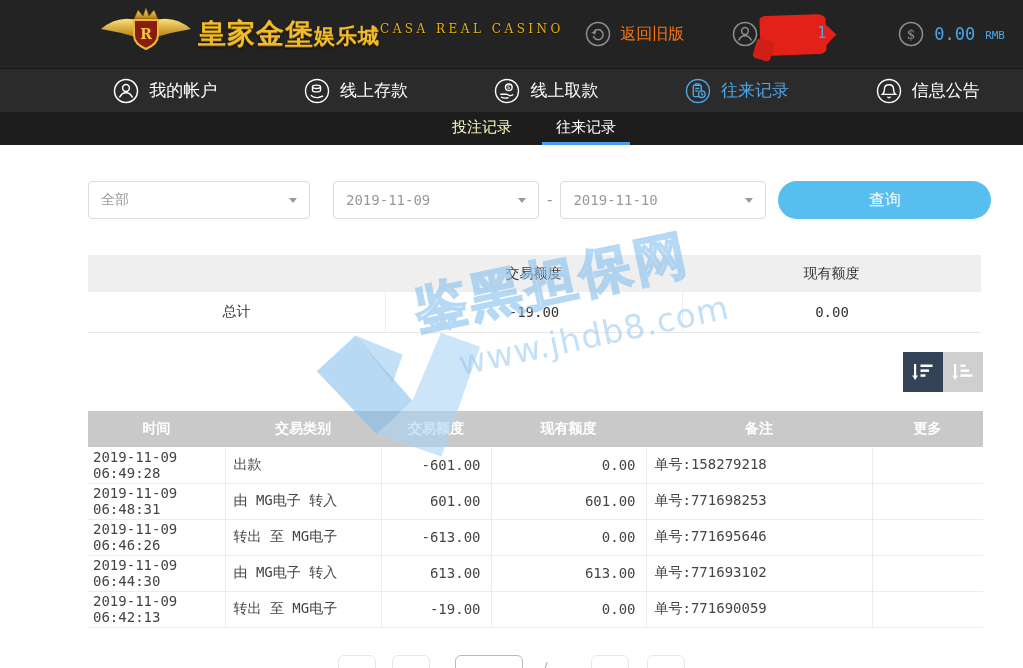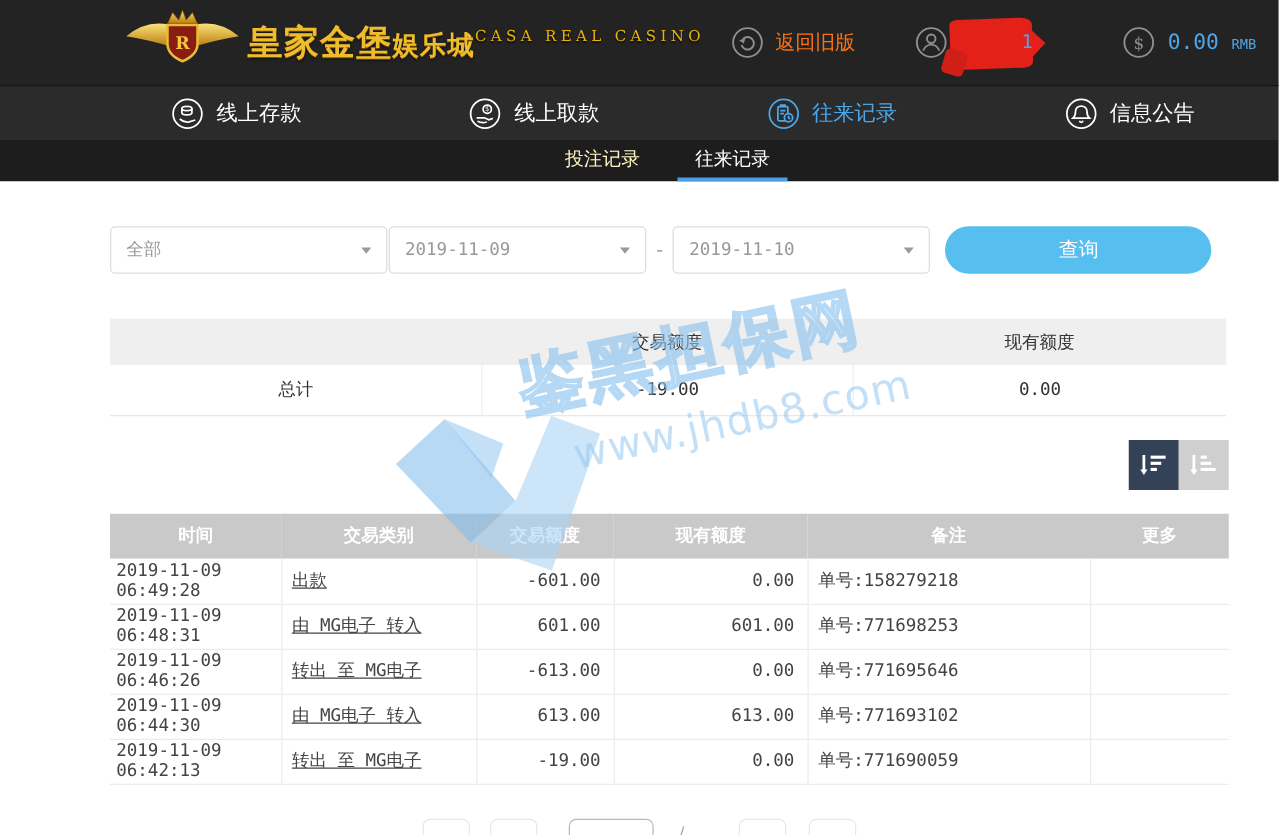--- a/index.html
+++ b/index.html
@@ -75,21 +75,21 @@
   
   .records { position:absolute; left:88px; top:411px; width:895px; border-collapse:collapse; table-layout:fixed;
     font-size:14px; color:#444; font-family:"DejaVu Sans Mono","Liberation Mono",monospace; }
   .records thead th { background:#c9c9c9; color:#fff; font-weight:bold; height:36px; font-size:14px;
     font-family:"DejaVu Sans","Liberation Sans",sans-serif; }
   .records tbody td { height:36px; border-bottom:1px solid #ececec; background:#fff; }
   .records tbody td + td { border-left:1px solid #ececec; }
   .c-time { width:137px; } .c-type { width:156px; } .c-amt { width:110px; }
   .c-bal { width:155px; } .c-note { width:226px; } .c-more { width:111px; }
   td.t-time { padding-left:5px; }
-  td.t-type { padding-left:8px;text-decoration:underline; }
+  td.t-type { padding-left:8px; }
   td.t-amt, td.t-bal { text-align:right; padding-right:10px; }
   td.t-note { padding-left:8px; }
 
   
   .pager { position:absolute; top:655px; left:0; width:1023px; height:40px; display:flex; justify-content:center; }
   .pg-btn { width:38px; height:30px; border:1px solid #e7e7e7; border-radius:6px; background:#fff; cursor:pointer; }
   .pg-input { width:68px; height:30px; border:1px solid #b9b9b9; border-radius:6px; background:#fff; }
   .pg-b1 { margin-right:16px; } .pg-b2 { margin-right:25px; }
   .pg-sep { color:#aaa; font-size:13px; margin:4px 0 0 20px; }
   .pg-b3 { margin-left:43px; } .pg-b4 { margin-left:18px; }
@@ -154,20 +154,28 @@
         <text x="13" y="18" text-anchor="middle" font-size="13.5" fill="#8f8f8f" stroke="none" font-family="DejaVu Serif, serif">$</text>
       </svg>
       <span class="amount">0.00</span>
       <span class="currency">RMB</span>
     </div>
   </div>
 </div>
 
 <div class="nav">
   <div class="nav-item">
+    <svg width="26" height="26" viewBox="0 0 26 26" fill="none" stroke="#fff" stroke-width="1.5">
+      <circle cx="13" cy="13" r="11.5"></circle>
+        <circle cx="13" cy="10" r="3.4"></circle>
+      <path d="M6.5 19.5 c1.6,-3.6 4,-4.8 6.5,-4.8 s4.9,1.2 6.5,4.8"></path>
+    </svg>
+    <span>我的帐户</span>
+  </div>
+  <div class="nav-item">
     <svg width="26" height="26" viewBox="0 0 26 26" fill="none" stroke="#fff" stroke-width="1.4">
       <circle cx="13" cy="13" r="11.5"></circle>
       <ellipse cx="12.5" cy="8.8" rx="4" ry="1.7"></ellipse>
       <path d="M8.5 8.8 v3.4 c0,1 1.8,1.7 4,1.7 s4,-.7 4,-1.7 V8.8"></path>
       <path d="M6.8 17.2 c2.2,2 5,2.8 7.6,2.3 l4.8,-1.5"></path>
     </svg>
     <span>线上存款</span>
   </div>
   <div class="nav-item">
     <svg width="26" height="26" viewBox="0 0 26 26" fill="none" stroke="#fff" stroke-width="1.4">
@@ -204,21 +212,21 @@
 <div class="subnav">
   <div class="subtab">投注记录</div>
   <div class="subtab active">往来记录</div>
 </div>
 
 <div class="filter-row">
   <div class="select sel-type">
     <span>全部</span>
     <span class="caret"></span>
   </div>
-  <div class="select sel-date" style="margin-left:1px">
+  <div class="select sel-date" style="margin-left:23px">
     <span>2019-11-09</span>
     <span class="caret"></span>
   </div>
   <span class="range-sep">-</span>
   <div class="select sel-date">
     <span>2019-11-10</span>
     <span class="caret"></span>
   </div>
   <button class="search-btn">查询</button>
 </div>

